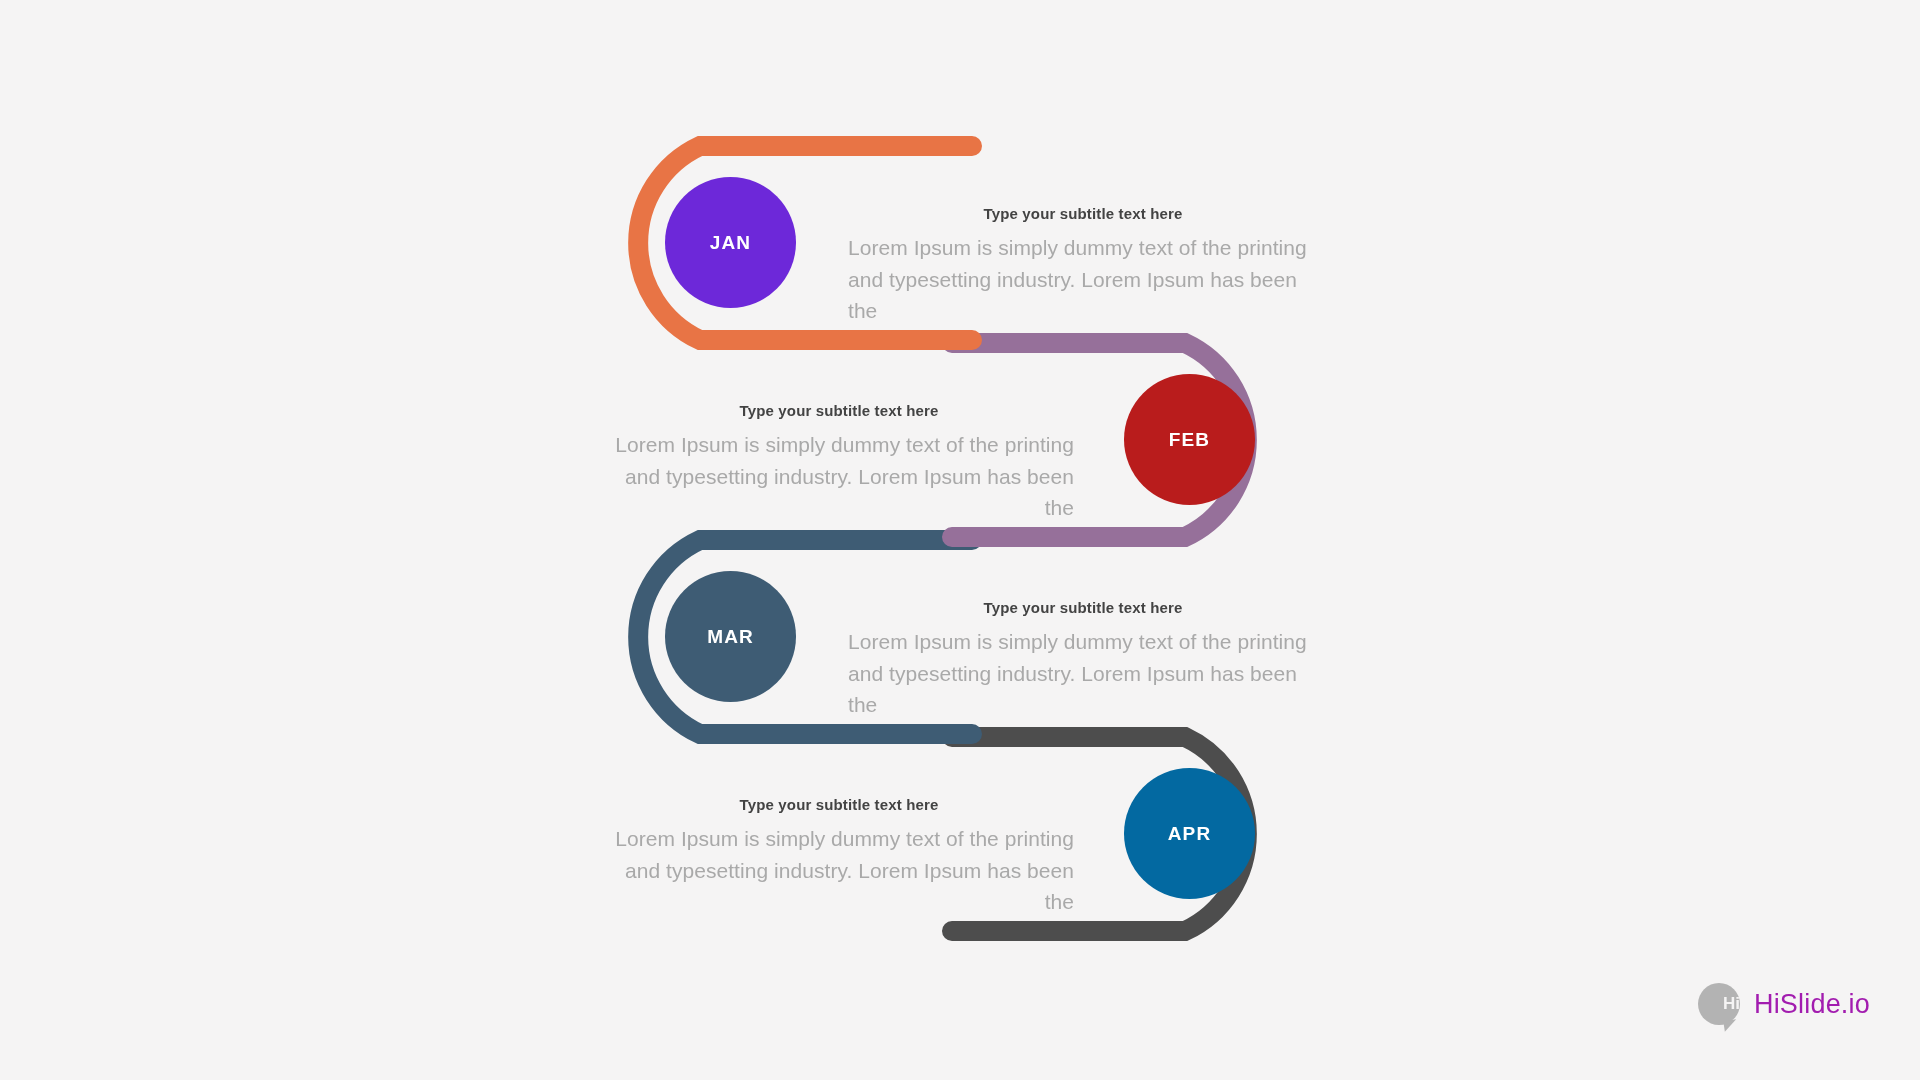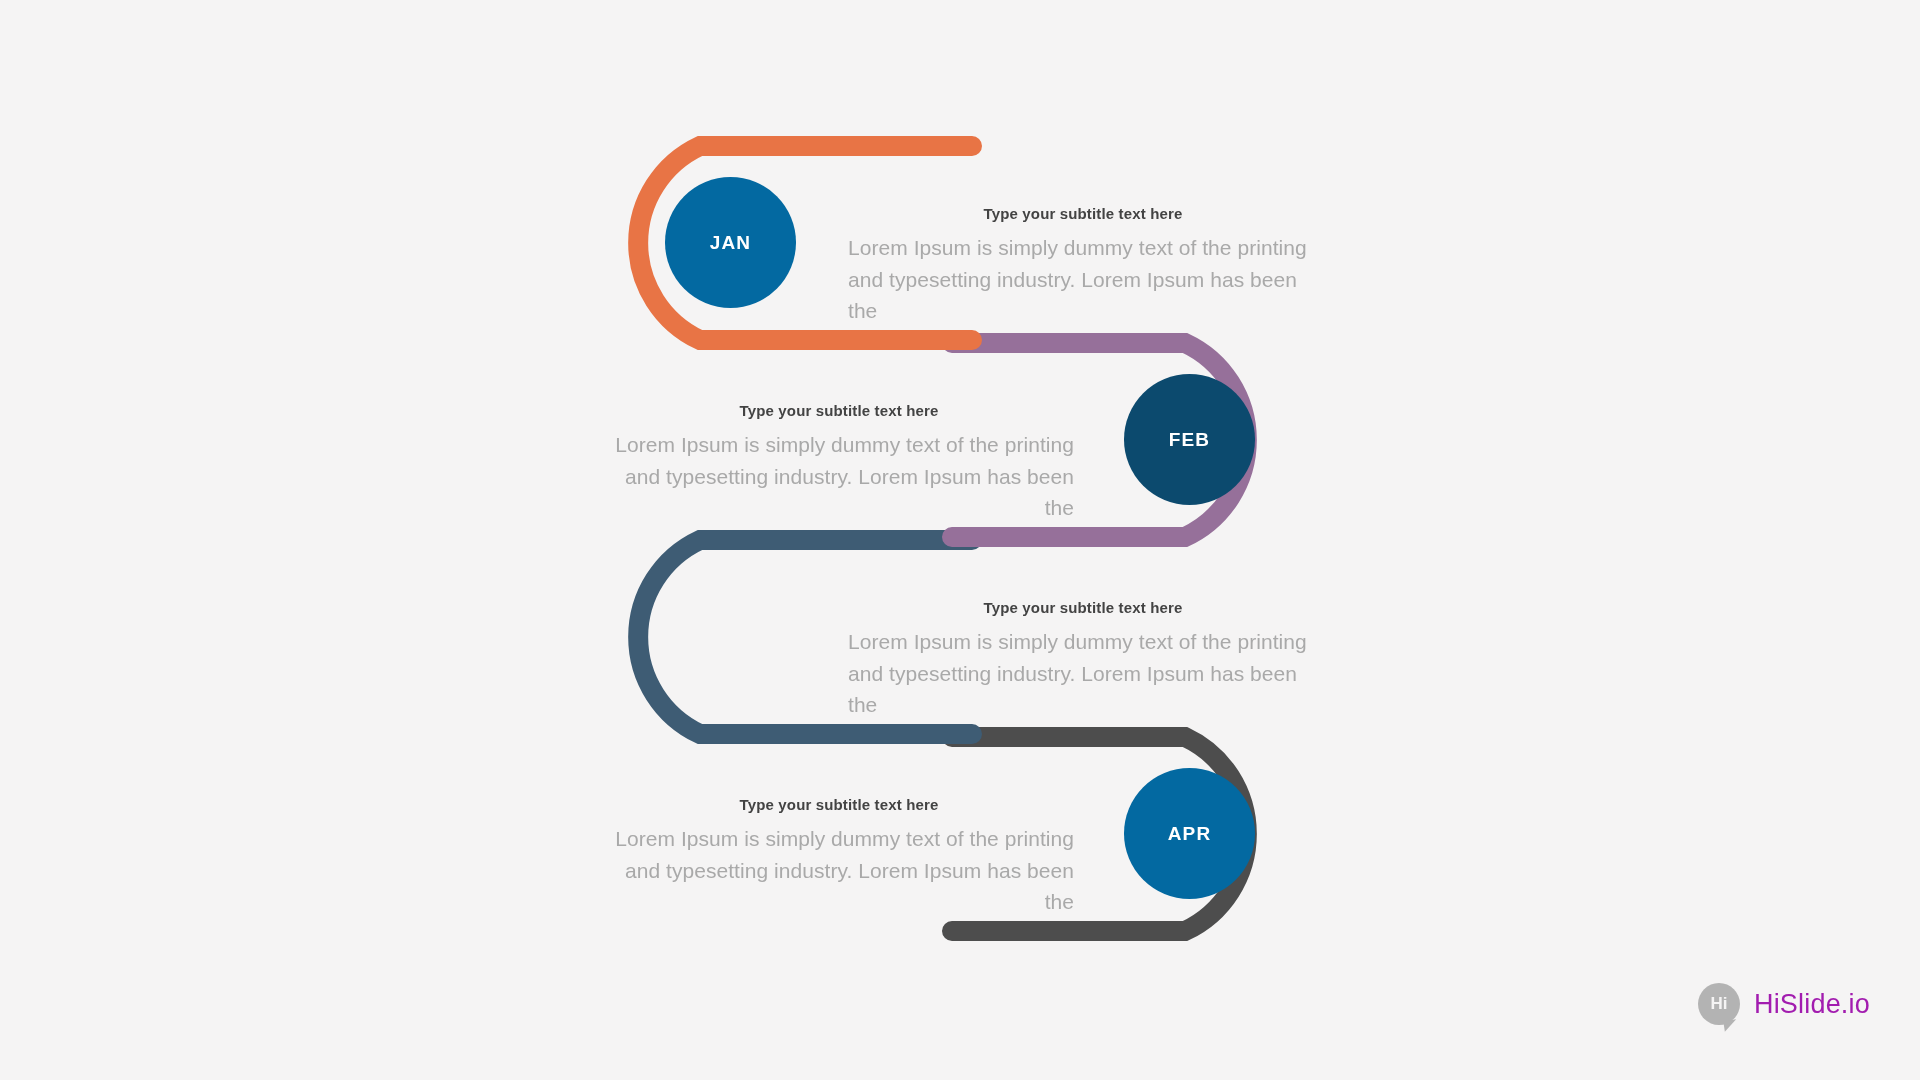--- a/index.html
+++ b/index.html
@@ -86,21 +86,21 @@
     gap: 14px;
   }
   #brand-bubble {
     position: relative;
     width: 42px;
     height: 42px;
     border-radius: 50%;
     background: #b3b3b3;
     display: flex;
     align-items: center;
-    justify-content: center;
+    justify-content: flex-end;
   }
   #brand-bubble::after {
     content: "";
     position: absolute;
     right: 3px;
     bottom: -6px;
     width: 0;
     height: 0;
     border-left: 13px solid #b3b3b3;
     border-bottom: 11px solid transparent;
@@ -128,36 +128,39 @@
 
     <path d="M 952 737 L 1185 737 A 107 107 0 0 1 1185 931 L 952 931" fill="none" stroke="#4d4d4d" stroke-width="20" stroke-linecap="round"></path>
 
     <path d="M 972 540 L 700 540 A 107 107 0 0 0 700 734 L 972 734" fill="none" stroke="#3e5c74" stroke-width="20" stroke-linecap="round"></path>
 
     <path d="M 952 343 L 1185 343 A 107 107 0 0 1 1185 537 L 952 537" fill="none" stroke="#96709a" stroke-width="20" stroke-linecap="round"></path>
 
     <path d="M 972 146 L 700 146 A 107 107 0 0 0 700 340 L 972 340" fill="none" stroke="#e87445" stroke-width="20" stroke-linecap="round"></path>
   </svg>
 
-  <div class="month-node" style="left: 665px; top: 177px; background: #0369a1;">
+  <div class="month-node" style="left: 665px; top: 177px; background: #6d28d9;">
     <span class="month-label">JAN</span>
   </div>
   <div class="step-text align-left" style="left:848px; top:205px;">
     <p class="step-title" style="color: rgb(67, 67, 67);">Type your  subtitle text here</p>
     <p class="step-body" style="color: rgb(169, 169, 169);">Lorem Ipsum is simply dummy text of the printing and typesetting industry. Lorem Ipsum has been the</p>
   </div>
 
-  <div class="month-node" style="left: 1124px; top: 374px; background: #0c4a6e;">
+  <div class="month-node" style="left: 1124px; top: 374px; background: #b91c1c;">
     <span class="month-label">FEB</span>
   </div>
   <div class="step-text align-right" style="left:604px; top:402px;">
     <p class="step-title" style="color: rgb(67, 67, 67);">Type your  subtitle text here</p>
     <p class="step-body" style="color: rgb(169, 169, 169);">Lorem Ipsum is simply dummy text of the printing and typesetting industry. Lorem Ipsum has been the</p>
   </div>
 
+  <div class="month-node" style="left: 665px; top: 571px; background: rgb(62, 92, 116);">
+    <span class="month-label">MAR</span>
+  </div>
   <div class="step-text align-left" style="left:848px; top:599px;">
     <p class="step-title" style="color: rgb(67, 67, 67);">Type your  subtitle text here</p>
     <p class="step-body" style="color: rgb(169, 169, 169);">Lorem Ipsum is simply dummy text of the printing and typesetting industry. Lorem Ipsum has been the</p>
   </div>
 
   <div class="month-node" style="left: 1124px; top: 768px; background: #0369a1;">
     <span class="month-label">APR</span>
   </div>
   <div class="step-text align-right" style="left:604px; top:796px;">
     <p class="step-title" style="color: rgb(67, 67, 67);">Type your  subtitle text here</p>

